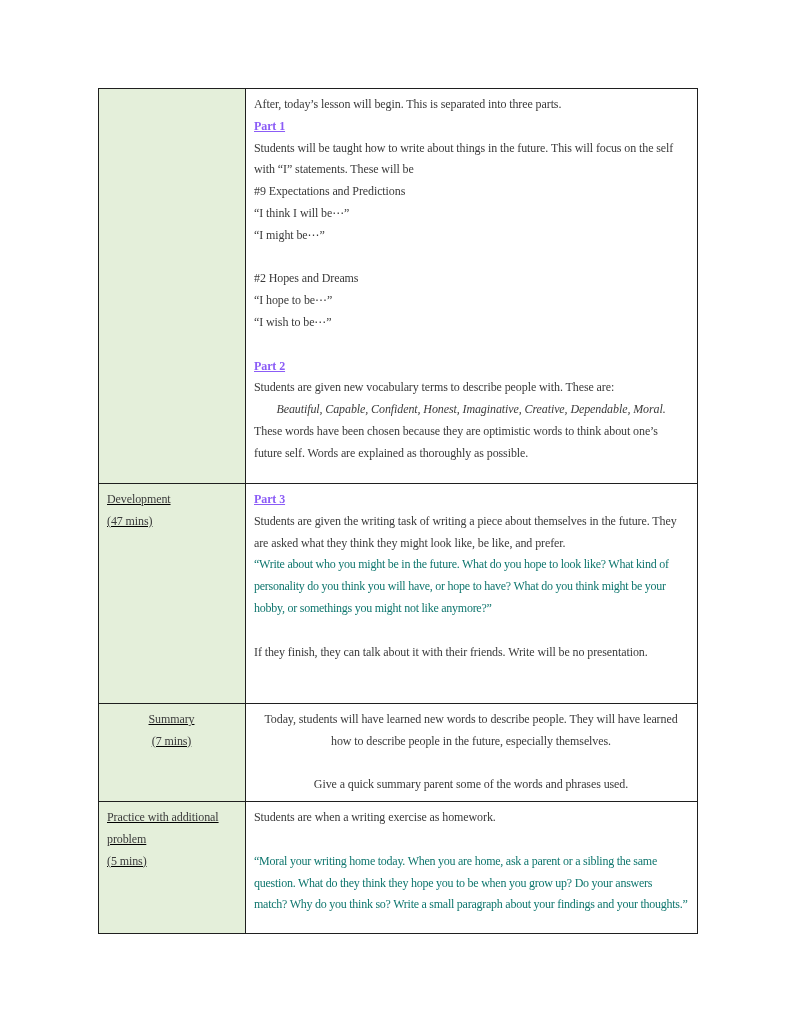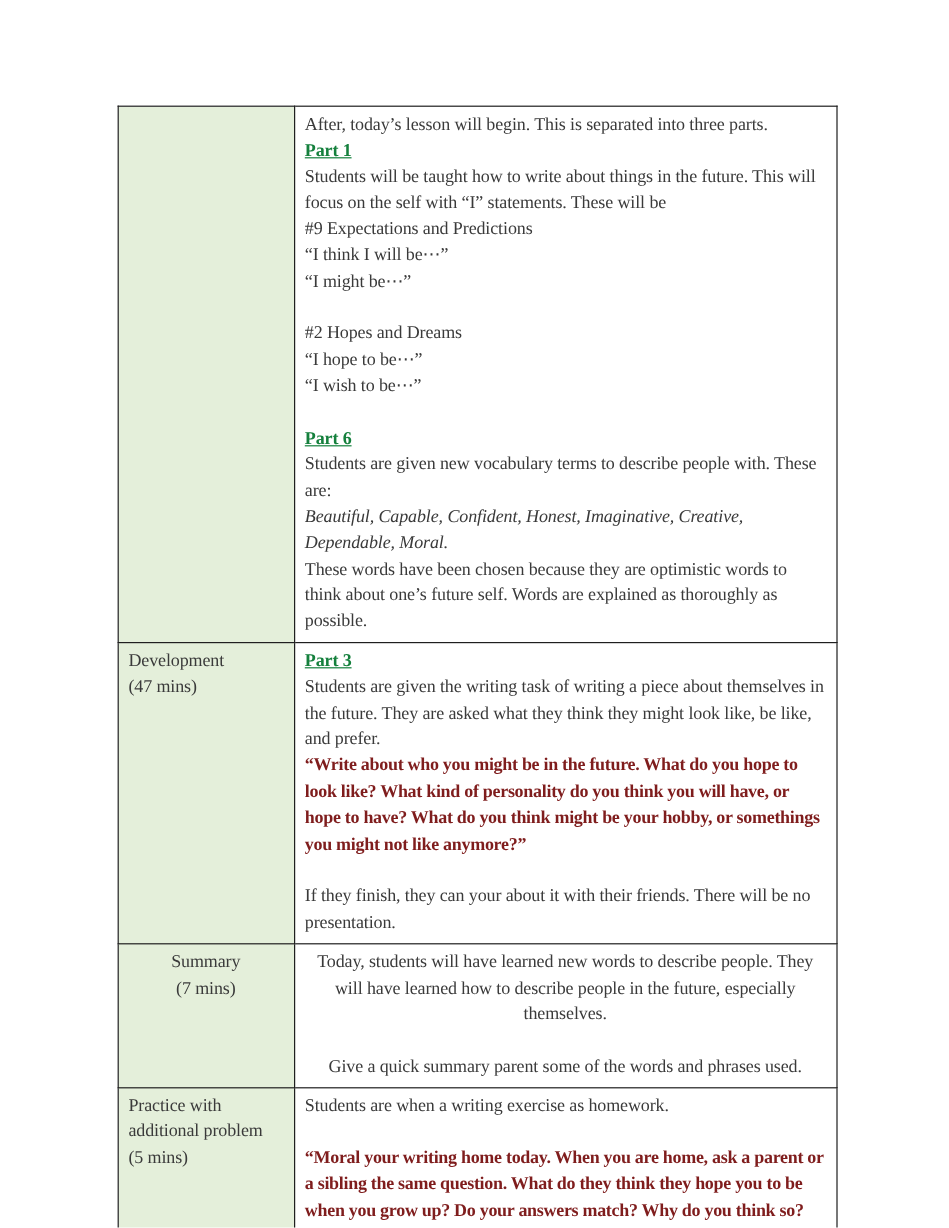--- a/index.html
+++ b/index.html
@@ -21,42 +21,42 @@
     border-collapse: collapse;
     table-layout: fixed;
   }
   .lesson-table col.col-label   { width: 147px; }
   .lesson-table col.col-content { width: 452px; }
   .lesson-table td {
     border: 1px solid var(--border-color, #1f1f1f);
     vertical-align: top;
     padding: 5px 9px 5px 8px;
   }
-  td.label-cell { background: var(--label-bg, #e4efda); }
+  td.label-cell { background: var(--label-bg, #e4efda); text-decoration: underline; }
   
   .lesson-table tr:nth-child(1) td { height: 395px; }
   .lesson-table tr:nth-child(2) td { height: 220px; }
   .lesson-table tr:nth-child(3) td { height: 86px; text-align: center;  }
   .lesson-table tr:nth-child(4) td { height: 132px; }
 
   .label-line, .para {
-    font-size: 15px;
+    font-size: 12px;
     line-height: 21.8px;
     color: var(--text-color, #3a3a3a);
     letter-spacing: -0.1px;
   }
   .para.heading {
     font-weight: bold;
     text-decoration: underline;
-    color: #15803d;
+    color: #8b5cf6;
   }
-  .para.italic { font-style: italic; }
+  .para.italic { font-style: italic; text-align: center; }
   .para.quote {
-    font-weight: bold;
-    color: #7f1d1d;
+    font-weight: normal;
+    color: #0f766e;
     letter-spacing: -0.25px;
   }
   .para.blank { min-height: 21.8px; }
 </style>
 </head>
 <body>
 
 <div class="page">
   <table class="lesson-table">
     <colgroup>
@@ -71,37 +71,37 @@
             <p class="para heading">Part 1</p>
             <p class="para normal">Students will be taught how to write about things in the future. This will focus on the self with “I” statements. These will be</p>
             <p class="para normal">#9 Expectations and Predictions</p>
             <p class="para normal">“I think I will be⋯”</p>
             <p class="para normal">“I might be⋯”</p>
             <p class="para blank"></p>
             <p class="para normal">#2 Hopes and Dreams</p>
             <p class="para normal">“I hope to be⋯”</p>
             <p class="para normal">“I wish to be⋯”</p>
             <p class="para blank"></p>
-            <p class="para heading">Part 6</p>
+            <p class="para heading">Part 2</p>
             <p class="para normal">Students are given new vocabulary terms to describe people with. These are:</p>
             <p class="para italic">Beautiful, Capable, Confident, Honest, Imaginative, Creative, Dependable, Moral.</p>
             <p class="para normal">These words have been chosen because they are optimistic words to think about one’s future self. Words are explained as thoroughly as possible.</p>
           </td>
         </tr>
         <tr>
           <td class="label-cell">
             <div class="label-line">Development</div>
             <div class="label-line">(47 mins)</div>
           </td>
           <td class="content-cell">
             <p class="para heading">Part 3</p>
             <p class="para normal">Students are given the writing task of writing a piece about themselves in the future. They are asked what they think they might look like, be like, and prefer.</p>
             <p class="para quote">“Write about who you might be in the future. What do you hope to look like? What kind of personality do you think you will have, or hope to have? What do you think might be your hobby, or somethings you might not like anymore?”</p>
             <p class="para blank"></p>
-            <p class="para normal">If they finish, they can your about it with their friends. There will be no presentation.</p>
+            <p class="para normal">If they finish, they can talk about it with their friends. Write will be no presentation.</p>
           </td>
         </tr>
         <tr>
           <td class="label-cell">
             <div class="label-line">Summary</div>
             <div class="label-line">(7 mins)</div>
           </td>
           <td class="content-cell">
             <p class="para normal">Today, students will have learned new words to describe people. They will have learned how to describe people in the future, especially themselves.</p>
             <p class="para blank"></p>

